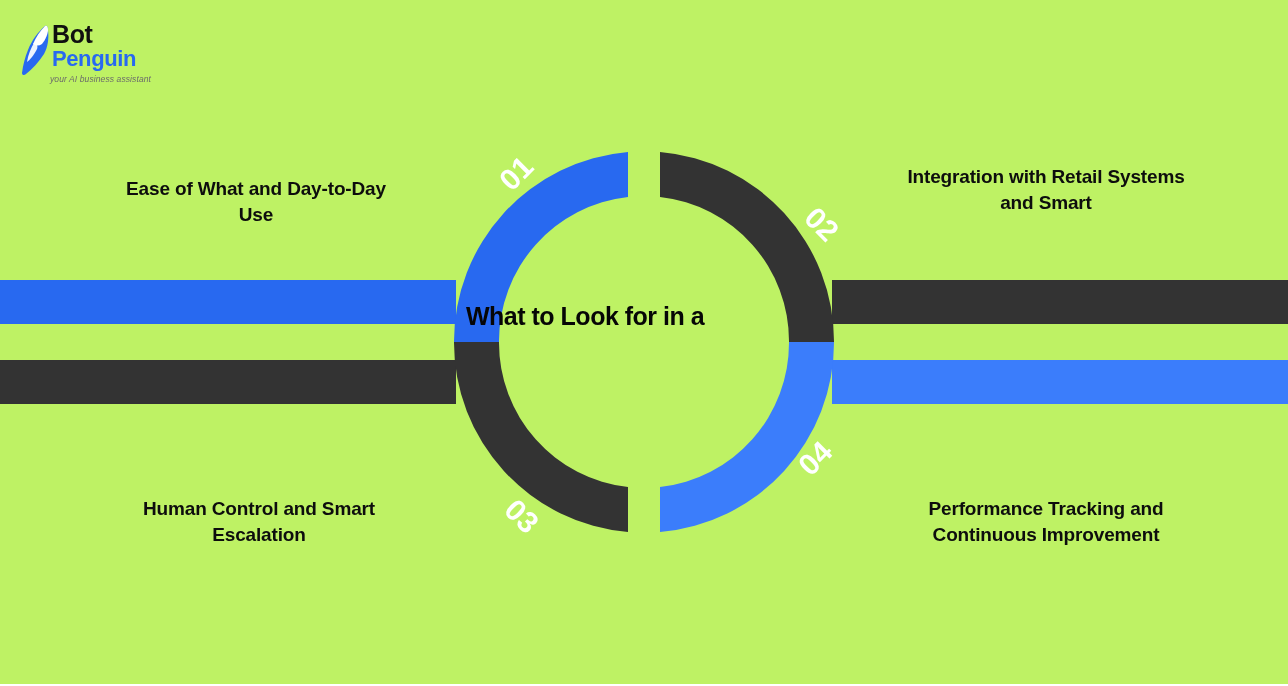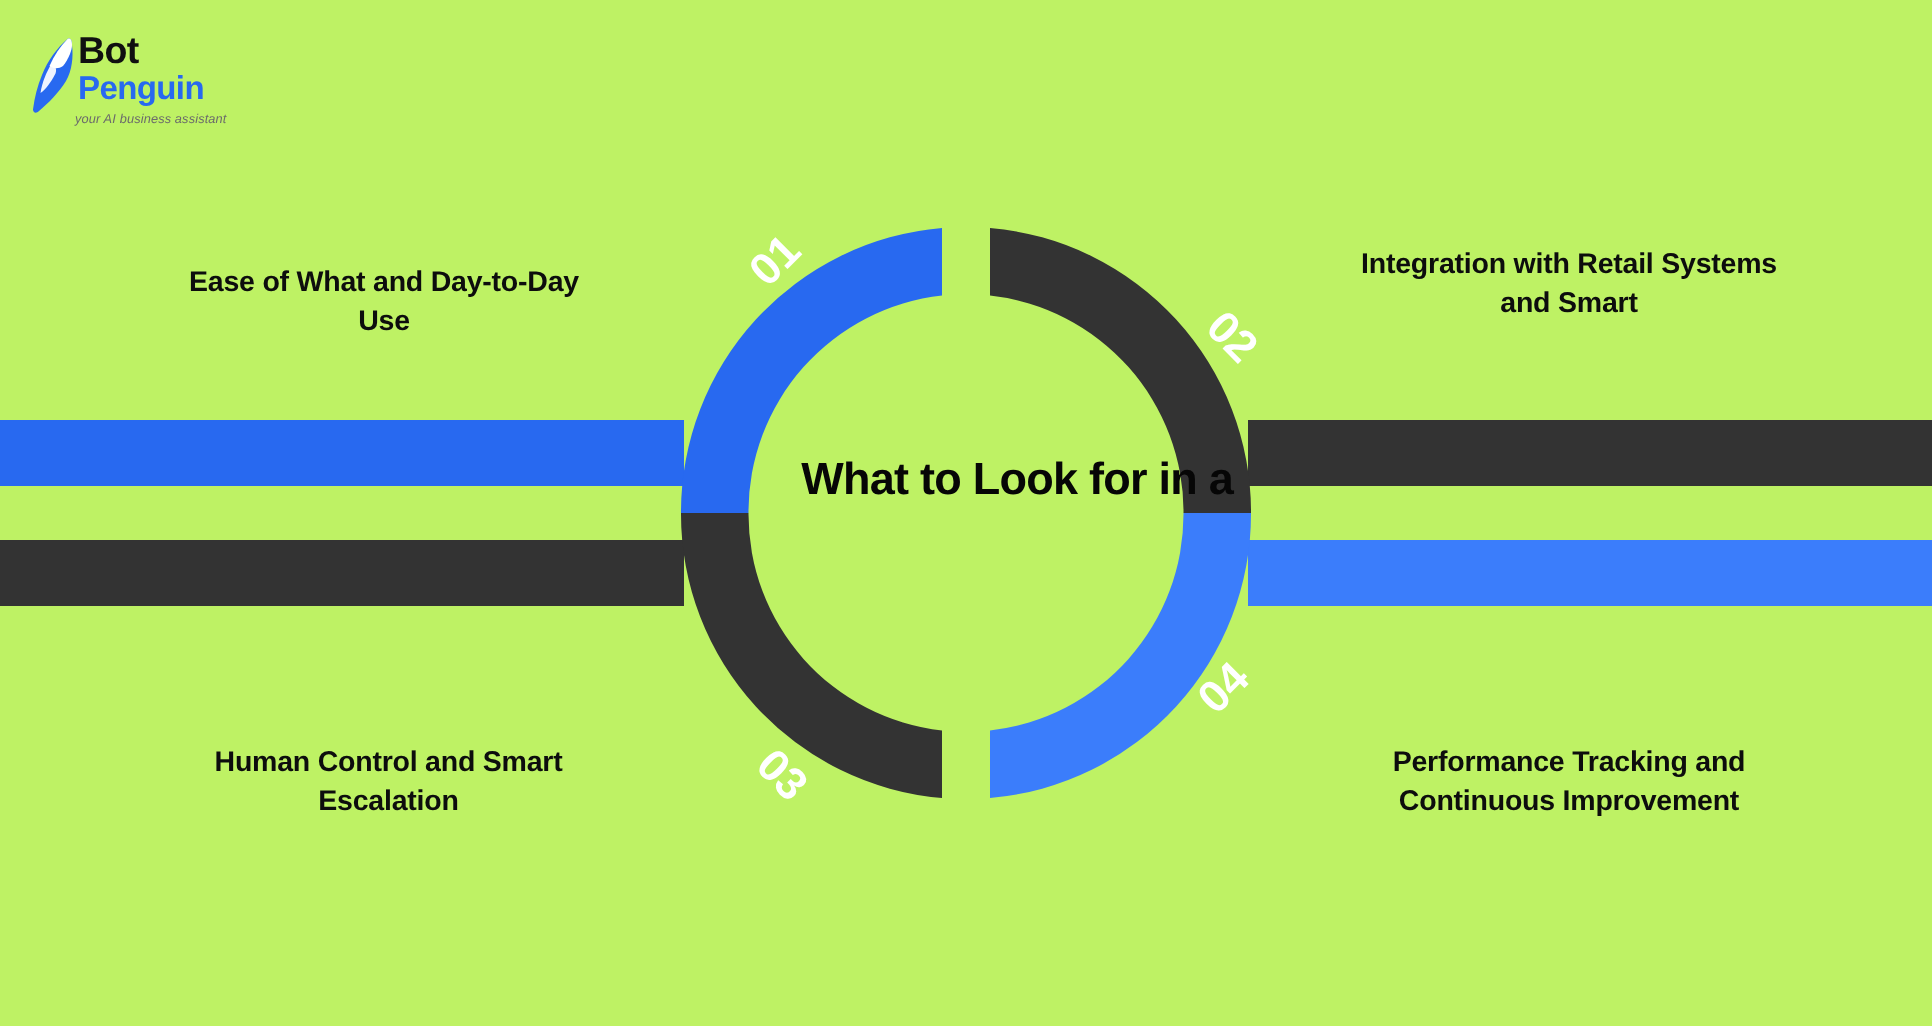--- a/index.html
+++ b/index.html
@@ -89,22 +89,22 @@
   .label-02 { left: 876px; top: 164px; width: 340px; }
   .label-03 { left: 90px;  top: 496px; width: 338px; }
   .label-04 { left: 876px; top: 496px; width: 340px; }
 
   
   .center-title {
     position: absolute;
     left: 466px;
     top: 300px;
     width: 356px;
-    text-align: right;
-    font-size: 30px;
+    text-align: left;
+    font-size: 25px;
     font-weight: 700;
     color: #060606;
     line-height: 1.33;
     letter-spacing: -0.5px;
   }
 </style>
 </head>
 <body>
 
 <div class="canvas">

